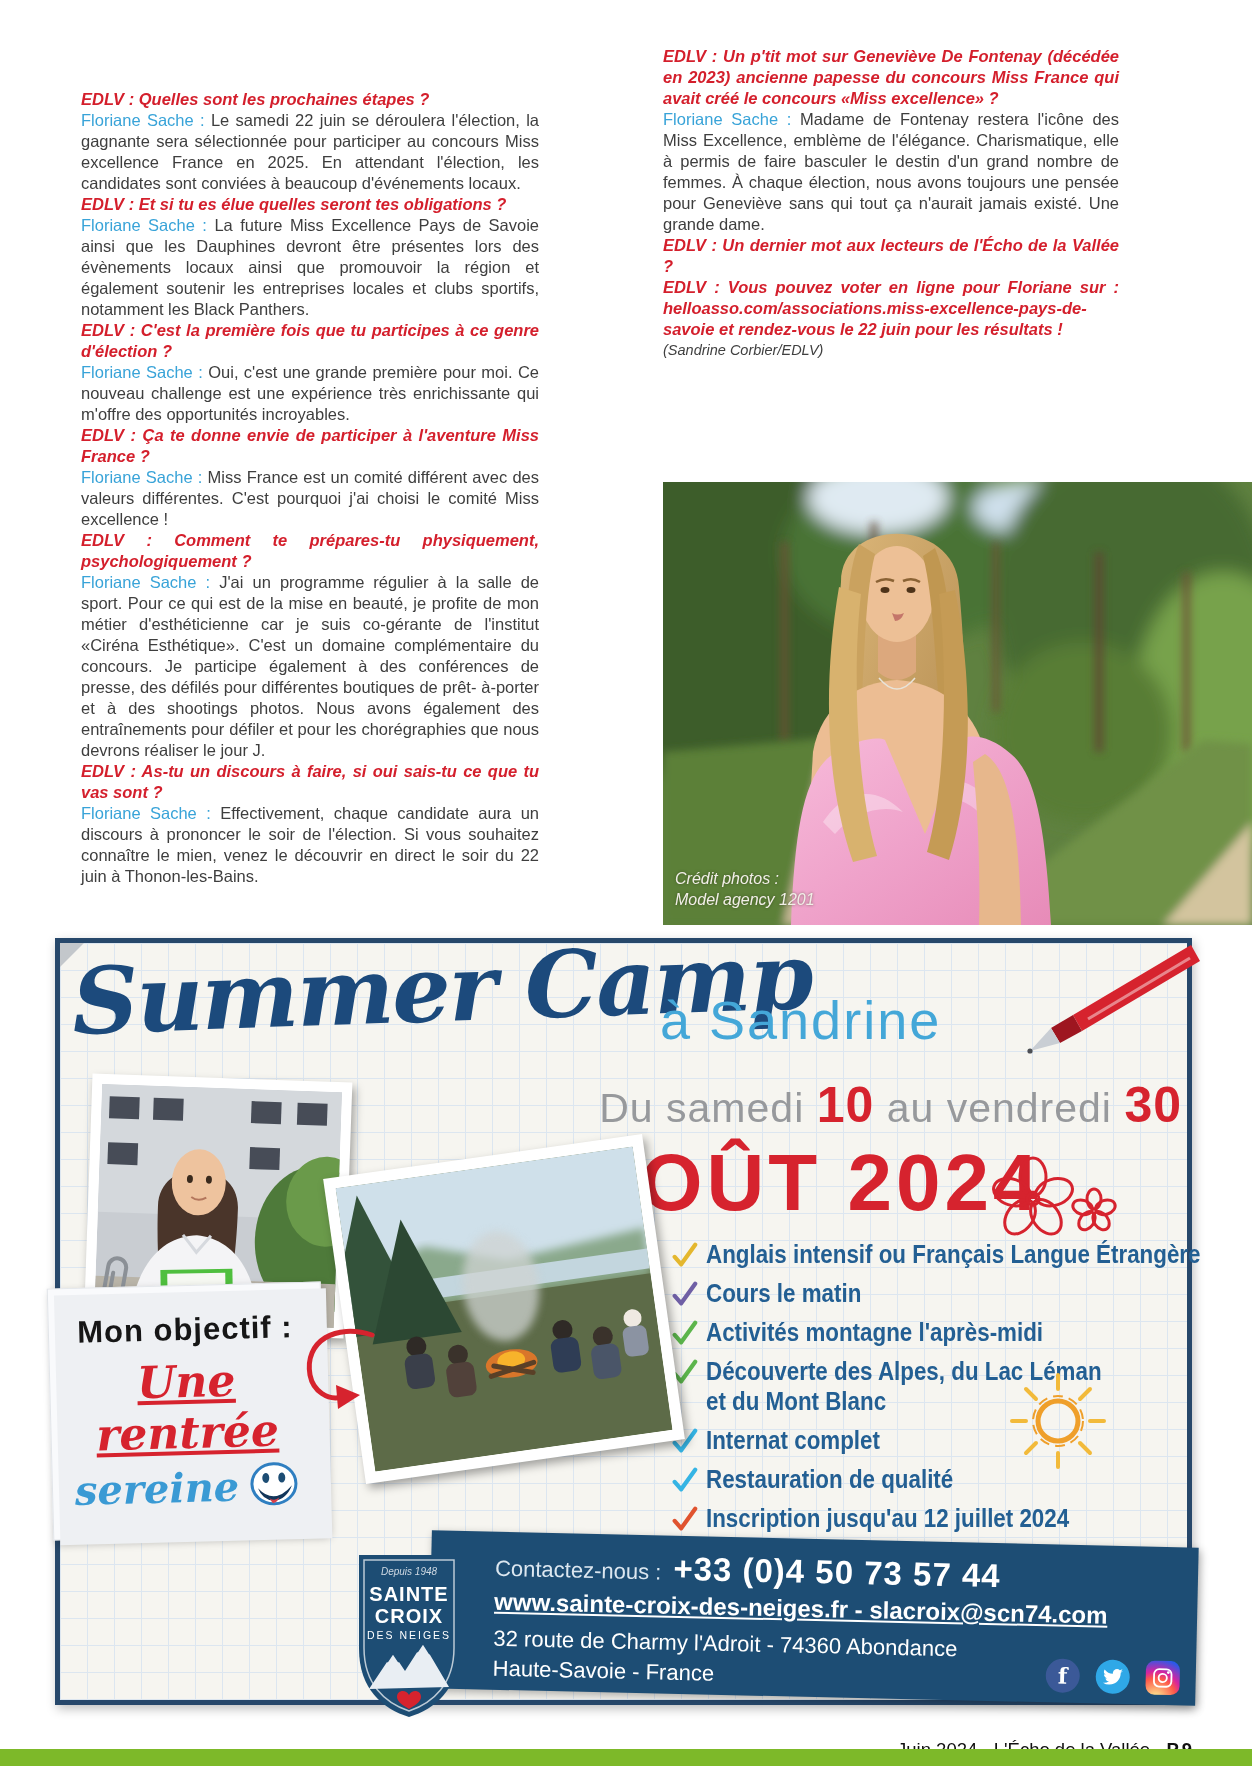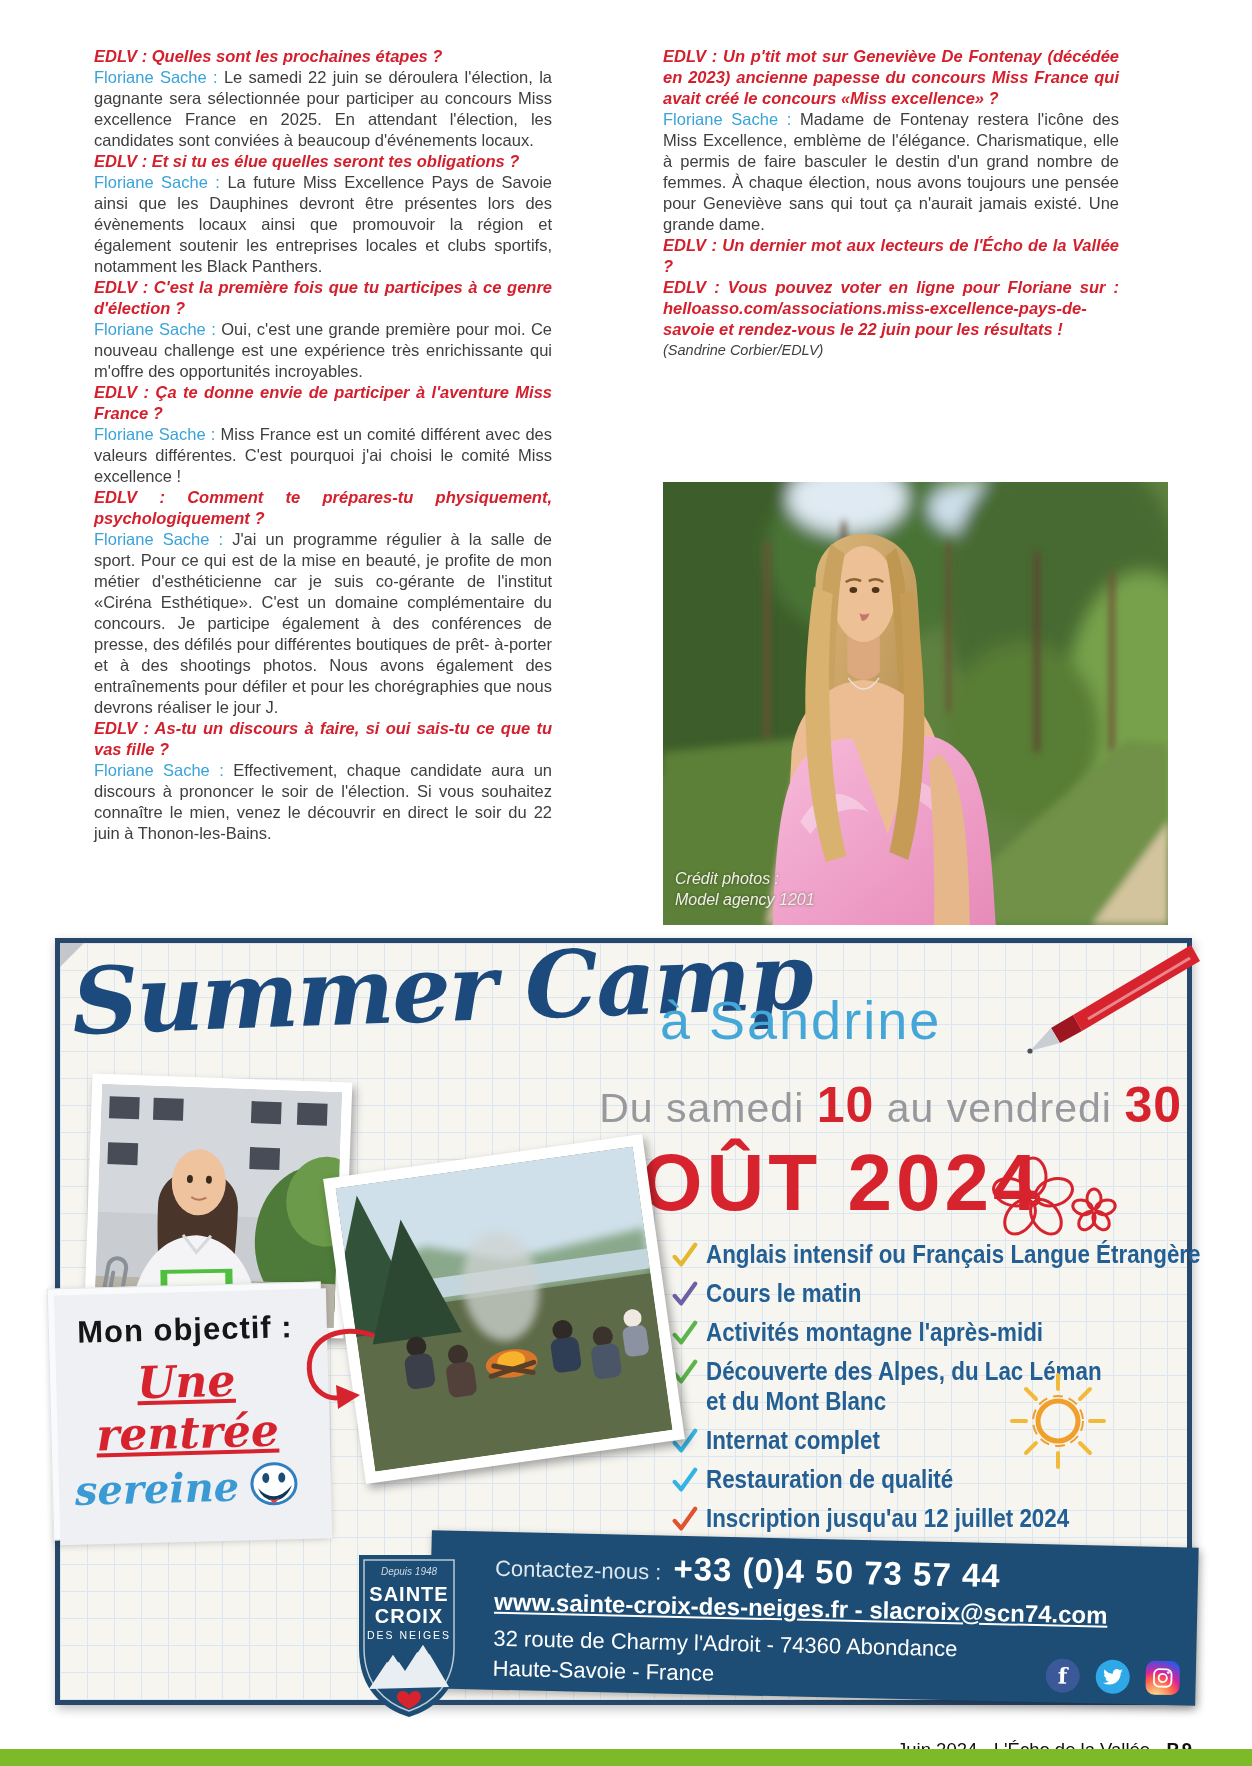--- a/index.html
+++ b/index.html
@@ -2,29 +2,29 @@
 <html lang="fr"><head>
 <meta charset="utf-8">
 <style>
   html,body{margin:0;padding:0;background:#ffffff;}
   .page{position:relative;width:1252px;height:1766px;background:#ffffff;overflow:hidden;
         font-family:"Liberation Sans",sans-serif;}
 
   
   .article-col{position:absolute;top:46px;font-size:16.5px;line-height:21px;color:#3e3e3e;
                text-align:justify;}
-  .col-left{left:94px;width:458px;}
+  .col-left{left:81px;width:458px;margin-top:43px;}
   .col-right{left:663px;width:456px;}
   .article-col p{margin:0;}
   .q{color:#d41f2c;font-weight:bold;font-style:italic;}
   .speaker{color:#38a3d8;}
   .credit{font-size:14.5px;font-style:italic;color:#404040;margin-top:2px;text-align:left;}
 
   
-  .photo{position:absolute;left:663px;top:482px;width:505px;height:443px;overflow:hidden;}
+  .photo{position:absolute;left:663px;top:482px;width:589px;height:443px;overflow:hidden;}
   .photo svg{display:block;width:100%;height:100%;}
   .photo-caption{position:absolute;left:12px;top:386px;color:#f2efe8;font-style:italic;
                  font-size:16px;line-height:21px;text-shadow:0 0 3px rgba(40,50,20,.6);}
 
   
   .ad{position:absolute;left:55px;top:938px;width:1137px;height:767px;box-sizing:border-box;
       border:5px solid #27486b;background-color:#f6f5f0;
       background-image:linear-gradient(#dce6f0 1px,transparent 1px),
                        linear-gradient(90deg,#dce6f0 1px,transparent 1px);
       background-size:27px 27px;box-shadow:2px 4px 10px rgba(0,0,0,.25);}
@@ -101,21 +101,21 @@
         <p class="q">EDLV : Quelles sont les prochaines étapes ?</p>
         <p class="a"><span class="speaker">Floriane Sache : </span>Le samedi 22 juin se déroulera l'élection, la gagnante sera sélectionnée pour participer au concours Miss excellence France en 2025. En attendant l'élection, les candidates sont conviées à beaucoup d'événements locaux.</p>
         <p class="q">EDLV : Et si tu es élue quelles seront tes obligations ?</p>
         <p class="a"><span class="speaker">Floriane Sache : </span>La future Miss Excellence Pays de Savoie ainsi que les Dauphines devront être présentes lors des évènements locaux ainsi que promouvoir la région et également soutenir les entreprises locales et clubs sportifs, notamment les Black Panthers.</p>
         <p class="q">EDLV : C'est la première fois que tu participes à ce genre d'élection ?</p>
         <p class="a"><span class="speaker">Floriane Sache : </span>Oui, c'est une grande première pour moi. Ce nouveau challenge est une expérience très enrichissante qui m'offre des opportunités incroyables.</p>
         <p class="q">EDLV : Ça te donne envie de participer à l'aventure Miss France ?</p>
         <p class="a"><span class="speaker">Floriane Sache : </span>Miss France est un comité différent avec des valeurs différentes. C'est pourquoi j'ai choisi le comité Miss excellence !</p>
         <p class="q">EDLV : Comment te prépares-tu physiquement, psychologiquement ?</p>
         <p class="a"><span class="speaker">Floriane Sache : </span>J'ai un programme régulier à la salle de sport. Pour ce qui est de la mise en beauté, je profite de mon métier d'esthéticienne car je suis co-gérante de l'institut «Ciréna Esthétique». C'est un domaine complémentaire du concours. Je participe également à des conférences de presse, des défilés pour différentes boutiques de prêt- à-porter et à des shootings photos. Nous avons également des entraînements pour défiler et pour les chorégraphies que nous devrons réaliser le jour J.</p>
-        <p class="q">EDLV : As-tu un discours à faire, si oui sais-tu ce que tu vas fille ?</p>
+        <p class="q">EDLV : As-tu un discours à faire, si oui sais-tu ce que tu vas sont ?</p>
         <p class="a"><span class="speaker">Floriane Sache : </span>Effectivement, chaque candidate aura un discours à prononcer le soir de l'élection. Si vous souhaitez connaître le mien, venez le découvrir en direct le soir du 22 juin à Thonon-les-Bains.</p>
       </div>
     <div class="article-col col-right">
         <p class="q">EDLV : Un p'tit mot sur Geneviève De Fontenay (décédée en 2023) ancienne papesse du concours Miss France qui avait créé le concours «Miss excellence» ?</p>
         <p class="a"><span class="speaker">Floriane Sache : </span>Madame de Fontenay restera l'icône des Miss Excellence, emblème de l'élégance. Charismatique, elle à permis de faire basculer le destin d'un grand nombre de femmes. À chaque élection, nous avons toujours une pensée pour Geneviève sans qui tout ça n'aurait jamais existé. Une grande dame.</p>
         <p class="q">EDLV : Un dernier mot aux lecteurs de l'Écho de la Vallée ?</p>
         <p class="q">EDLV : Vous pouvez voter en ligne pour Floriane sur : helloasso.com/associations.miss-excellence-pays-de-savoie et rendez-vous le 22 juin pour les résultats !</p>
         <p class="credit">(Sandrine Corbier/EDLV)</p>
       </div>
 

